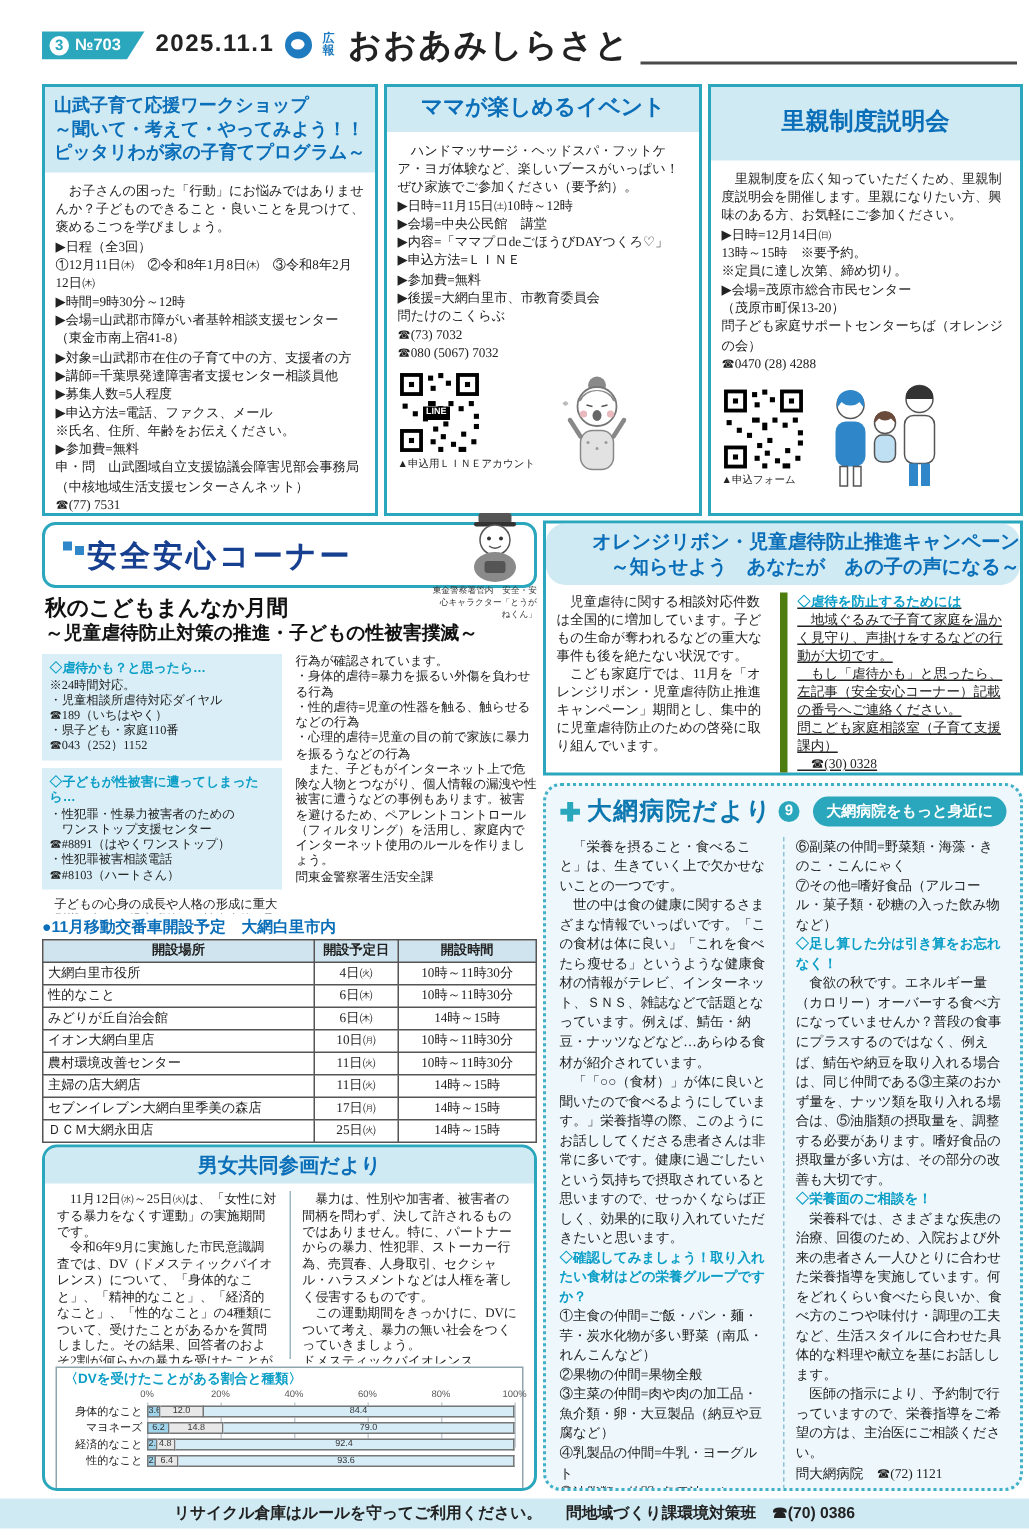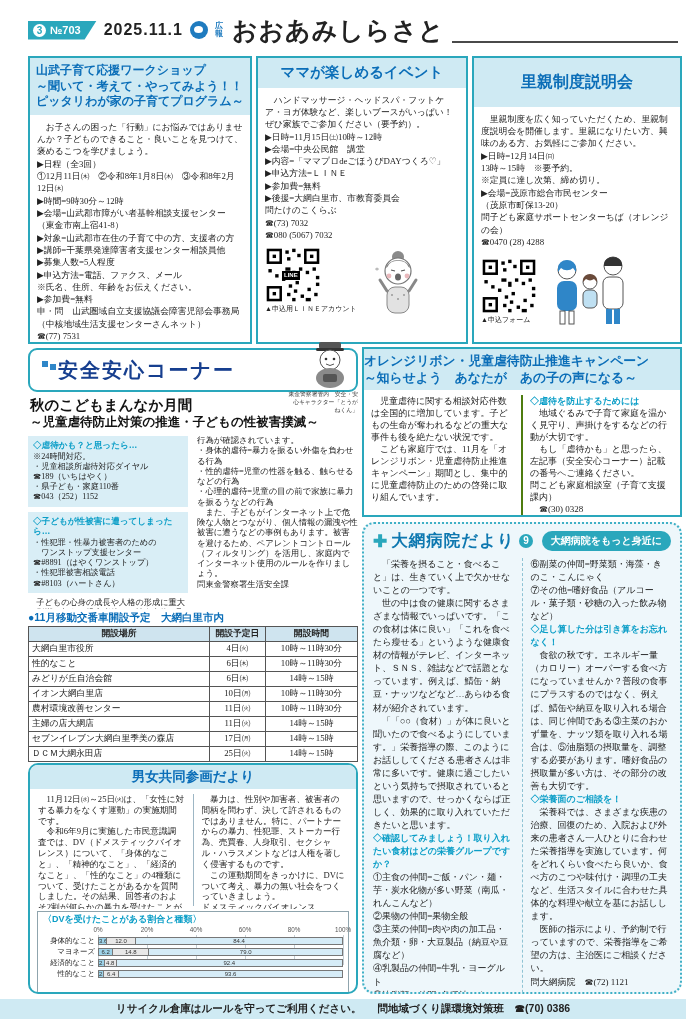--- a/index.html
+++ b/index.html
@@ -11,21 +11,21 @@
   .ribbon{background:#2aa7bc;color:#fff;font-weight:bold;font-size:11px;padding:3px 16px 3px 5px;
           clip-path:polygon(0 0,100% 0,calc(100% - 12px) 100%,0 100%);display:flex;align-items:center;gap:4px;
           font-family:"Liberation Sans",sans-serif;}
   .pg-badge{background:#fff;color:#2aa7bc;border-radius:50%;width:13px;height:13px;line-height:13px;text-align:center;
             font-size:10px;font-weight:bold;display:inline-block;}
   .m-date{font-size:16px;font-weight:bold;letter-spacing:1px;font-family:"Liberation Sans",sans-serif;}
   .logo-circle{width:18px;height:18px;border-radius:50%;background:#1f7bbf;flex:0 0 auto;position:relative;}
   .logo-circle::after{content:"";position:absolute;left:4px;top:5px;width:9px;height:7px;border-radius:50%;background:#fff;}
   .logo-koho{display:inline-block;width:10px;font-size:8px;line-height:1;color:#1f7bbf;font-weight:bold;
              font-family:"Liberation Sans",sans-serif;}
-  .m-title{font-size:25px;font-weight:bold;letter-spacing:1px;font-family:"Liberation Sans",sans-serif;white-space:nowrap;}
+  .m-title{font-size:22px;font-weight:bold;letter-spacing:1px;font-family:"Liberation Sans",sans-serif;white-space:nowrap;}
   .head-rule{flex:1;border-bottom:2px solid #4a4a4a;align-self:flex-end;margin-bottom:3px;}
   
   .box{position:absolute;border:2px solid #2aa7bc;background:#fff;box-sizing:border-box;overflow:hidden;}
   .t-head{background:#cfeaf3;color:#0b6eb8;font-weight:bold;font-family:"Liberation Sans","DejaVu Sans",sans-serif;
           padding:5px 6px;}
   .t-head.center{text-align:center;}
   .t-title{font-size:12px;line-height:1.3;}
   .t-title.big{font-size:14.5px;line-height:1.35;}
   .t-title.huge{font-size:16px;padding:9px 0;}
   .t-body{padding:6px 7px;font-size:8.8px;line-height:1.4;}
@@ -83,25 +83,25 @@
   .c-lab{width:52px;flex:0 0 auto;text-align:right;font-size:7.4px;padding-right:3px;}
   .c-bar{flex:1;display:flex;height:8px;}
   .c-seg{height:100%;box-sizing:border-box;border:1px solid #777;border-left-width:0;font-size:6px;line-height:7px;
          text-align:center;overflow:hidden;color:#333;font-family:"Liberation Sans",sans-serif;}
   .c-seg:first-child{border-left-width:1px;}
   .s0{background:#9fd4ea;}.s1{background:#e8e8e8;}.s2{background:#d6ecf7;}
   .c-legend{display:flex;gap:12px;justify-content:flex-start;font-size:7.4px;margin-top:14px;height:12px;
             font-family:Liberation Sans, sans-serif;}
   .lg-sw{width:7px;height:7px;border:1px solid #777;display:inline-block;margin-right:2px;vertical-align:-1px;}
   
-  .or-head{background:#cfeaf3;text-align:left;font-weight:bold;color:#0b6eb8;font-size:12.8px;line-height:1.35;
-           padding:3px 0;font-family:"Liberation Sans",sans-serif;}
+  .or-head{background:#cfeaf3;text-align:right;font-weight:bold;color:#0b6eb8;font-size:12.8px;line-height:1.35;
+           padding:3px 0;font-family:"Liberation Sans",sans-serif;border-radius:13px;}
   .or-cols{display:flex;padding:5px 7px;font-size:9px;line-height:1.34;}
   .or-cols .col{flex:1;}
-  .or-cols .col+.col{border-left:2px solid #4d7c0f;padding-left:7px;margin-left:7px;}
+  .or-cols .col+.col{border-left:5px solid #4d7c0f;padding-left:7px;margin-left:7px;text-decoration:underline;}
   .hl{color:#0b9ec7;font-weight:bold;font-family:"Liberation Sans",sans-serif;}
   
   .hp-box{position:absolute;left:362px;top:522px;width:320px;height:472px;border:2px dotted #3fb0c6;border-radius:12px;
           background:#eef7fb;box-sizing:border-box;padding:6px 9px;overflow:hidden;}
   .hp-head{display:flex;align-items:center;gap:4px;}
   .hp-cross{color:#2aa7bc;font-size:17px;font-weight:bold;line-height:1;}
   .hp-title{font-size:16.5px;font-weight:bold;color:#0e78b0;font-family:"Liberation Sans",sans-serif;letter-spacing:1px;}
   .hp-badge{width:14px;height:14px;border-radius:50%;background:#2aa7bc;color:#fff;font-size:10px;text-align:center;
             line-height:14px;font-family:"Liberation Sans",sans-serif;font-weight:bold;}
   .hp-pill{margin-left:auto;background:#2aa7bc;color:#fff;border-radius:11px;font-size:10px;padding:3px 9px;

